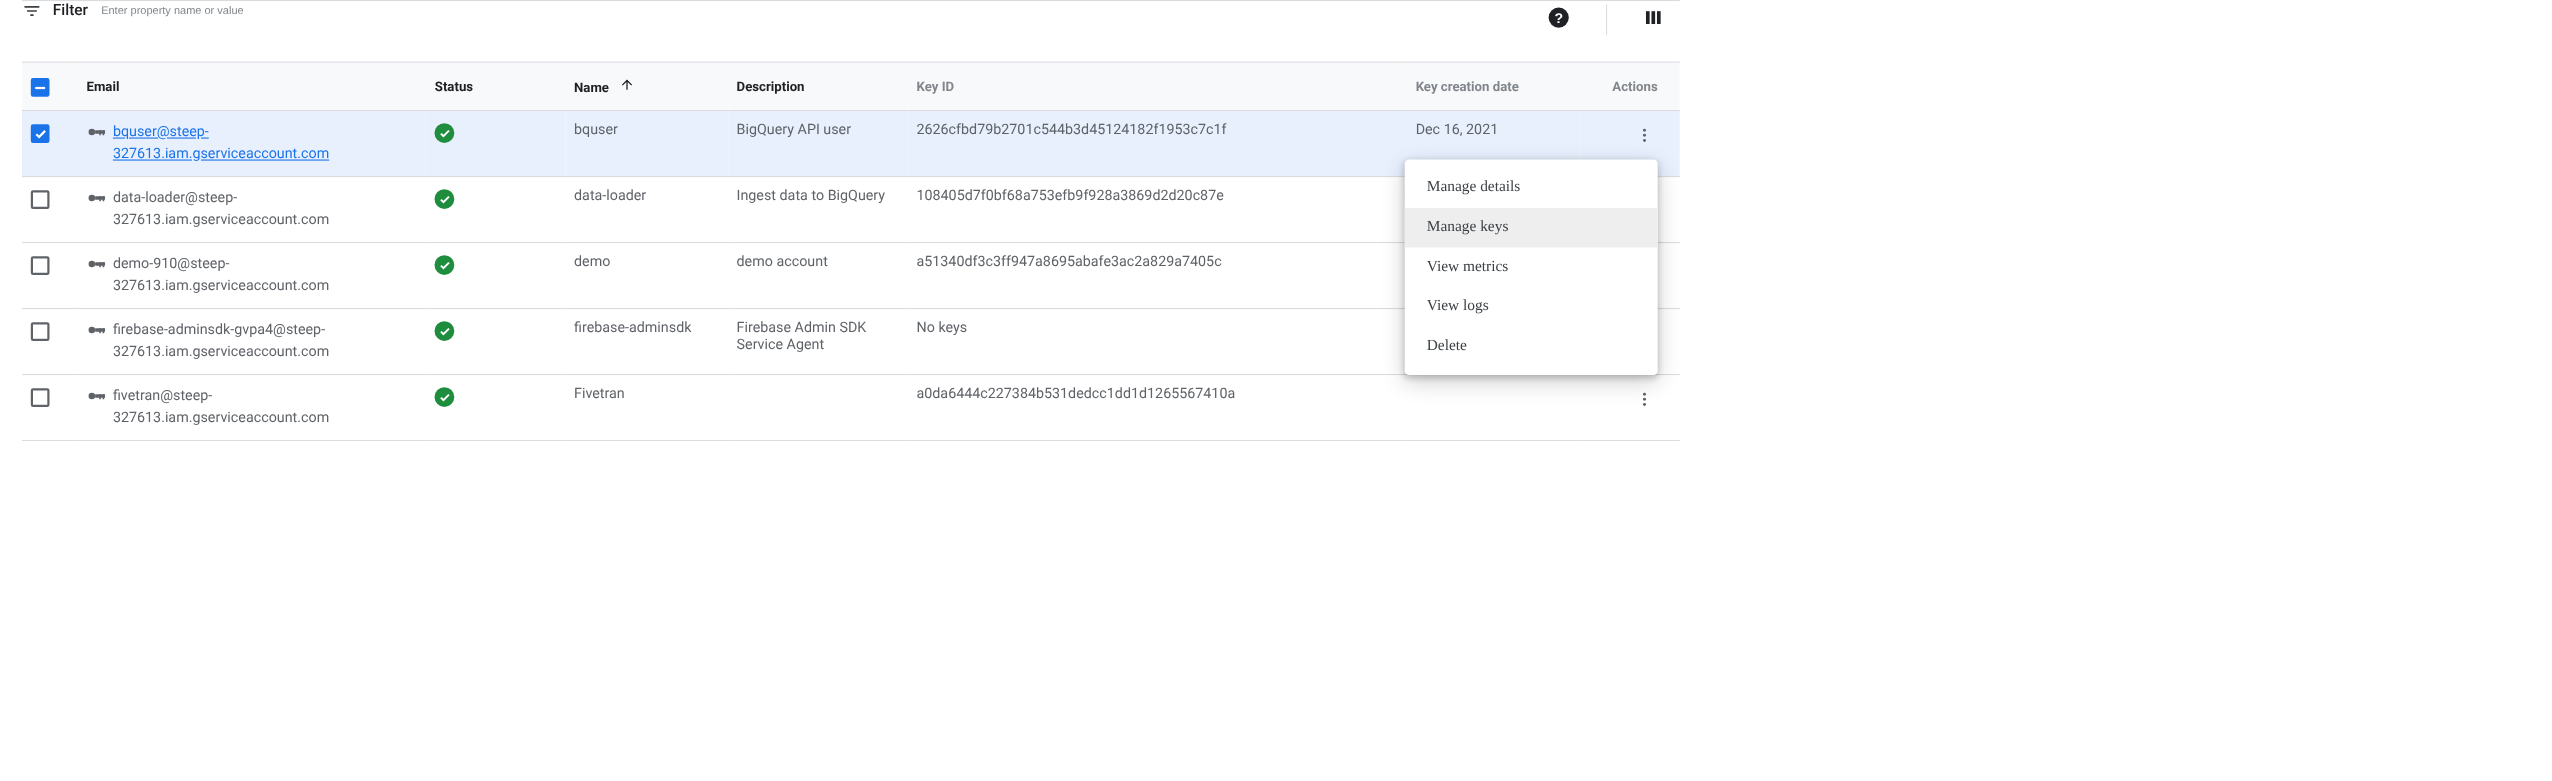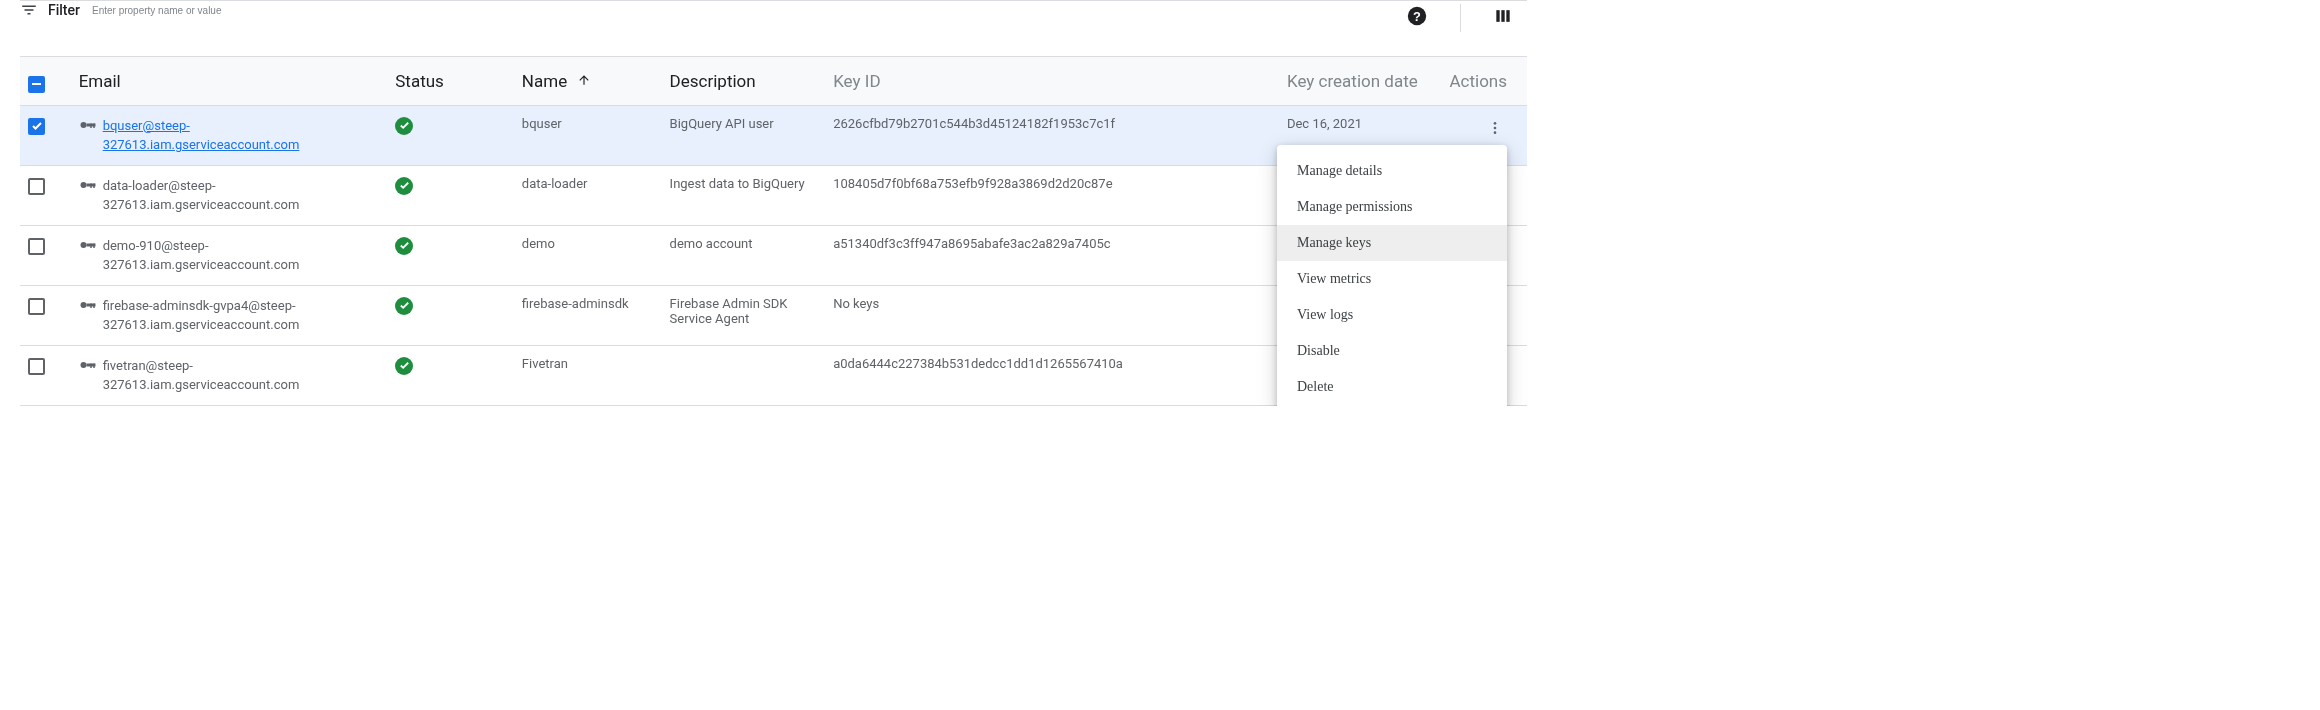--- a/index.html
+++ b/index.html
@@ -74,22 +74,22 @@
     background: var(--border);
   }
 
   table {
     width: 100%;
     border-collapse: collapse;
     table-layout: fixed;
   }
   thead th {
     text-align: left;
-    font-weight: 400;
-    font-size: 17px;
+    font-weight: 700;
+    font-size: 12px;
     color: #202124;
     padding: 12px 8px;
     background: #f8f9fa;
     border-top: 1px solid var(--border);
     border-bottom: 1px solid var(--border);
     white-space: nowrap;
   }
   thead th.muted { color: var(--text-muted); }
   tbody td {
     padding: 10px 8px;
@@ -400,22 +400,20 @@
                     <circle cx="12" cy="5" r="2"></circle>
                     <circle cx="12" cy="12" r="2"></circle>
                     <circle cx="12" cy="19" r="2"></circle>
                   </svg></span></button></td>
           </tr>
         </tbody>
   </table>
 
   <div class="menu" id="actions-menu" style="top: 88.5px; right: 20px;">
     <div class="menu-item">Manage details</div>
-    <div class="menu-item">Manage permissions</div>
     <div class="menu-item highlight">Manage keys</div>
     <div class="menu-item">View metrics</div>
     <div class="menu-item">View logs</div>
-    <div class="menu-item">Disable</div>
     <div class="menu-item">Delete</div>
   </div>
   </div>
 
 </div>
 
 </body></html>

